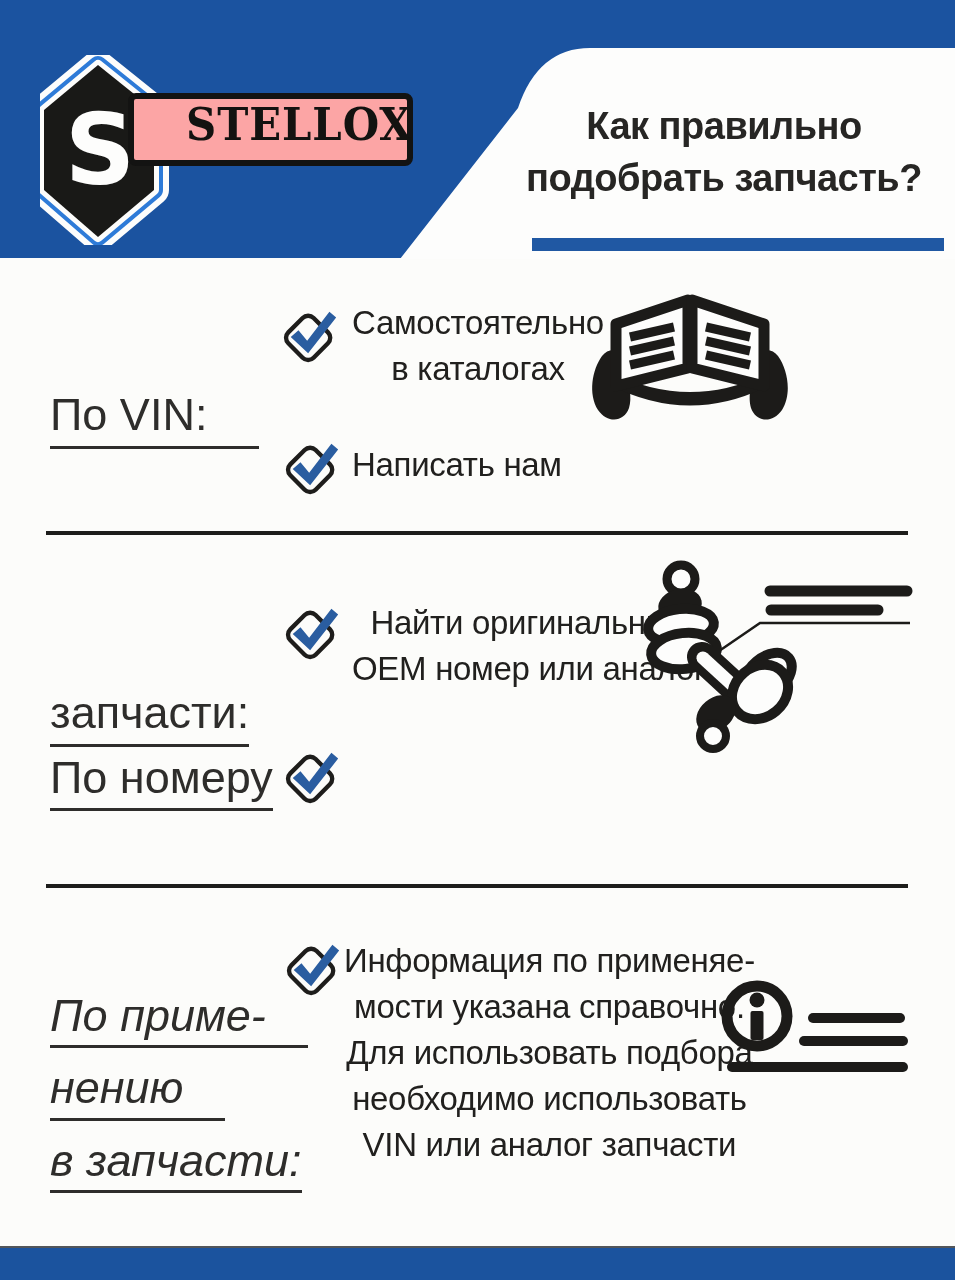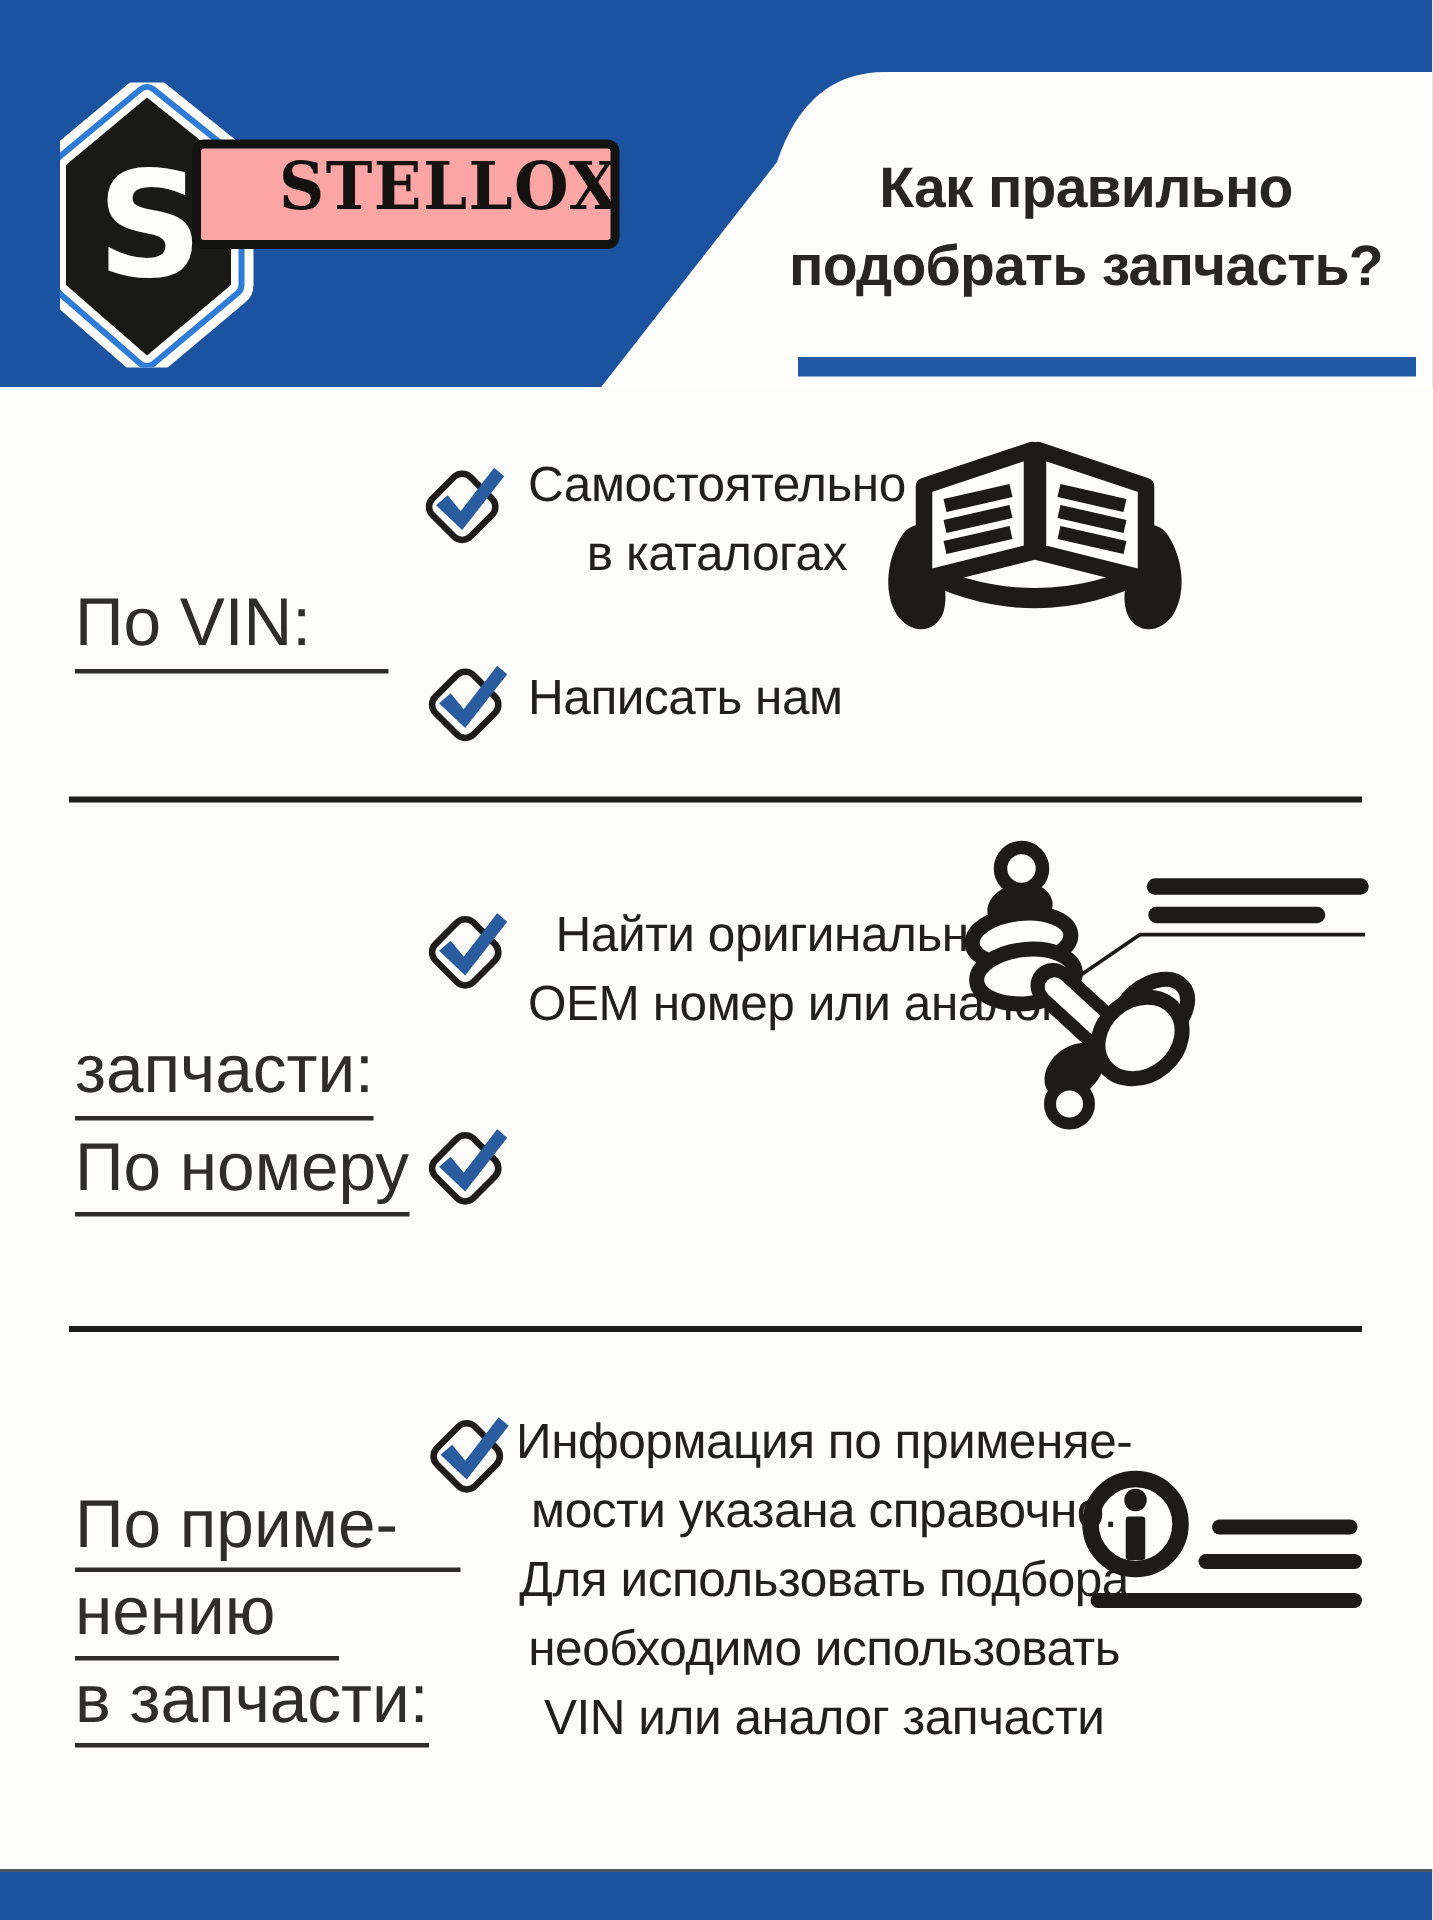--- a/index.html
+++ b/index.html
@@ -33,21 +33,21 @@
   .divider.d1{top:531px;} .divider.d2{top:884px;}
   .footer-band{position:absolute;left:0;top:1246px;width:955px;height:34px;background:#1b539e;border-top:2px solid #53565a;}
   
   .heading{position:absolute;left:50px;color:#2e2d2b;}
   .h-line{
     display:table;font-size:45px;line-height:1.1;color:#2e2d2b;
     padding-bottom:6px;border-bottom:3px solid #2e2d2b;margin-bottom:6px;white-space:nowrap;
   }
   .s1-heading{top:362px;margin-top:28px;} .s1-heading .h-line{padding-right:52px;}
   .s2-heading{top:688px;}
-  .s3-heading{top:992px;} .s3-heading .h-line{line-height:1.05;margin-bottom:2px;}
+  .s3-heading{top:992px;} .s3-heading .h-line{line-height:1.05;margin-bottom:16px;font-style:italic;}
   .s3-heading .h-line.pad{padding-right:42px;}
   .check{position:absolute;width:58px;height:58px;}
   .item-text{
     position:absolute;left:352px;font-size:33px;line-height:46px;color:#21201e;letter-spacing:-0.3px;
   }
   .item-text div{white-space:nowrap;text-align:center;}
   .c-s1i1{left:283px;top:305px;} .t-s1i1{top:300px;}
   .c-s1i2{left:285px;top:437px;} .t-s1i2{top:442px;}
   .c-s2i1{left:285px;top:602px;} .t-s2i1{top:600px;}
   .c-s2i2{left:285px;top:746px;} .t-s2i2{top:744px;}

